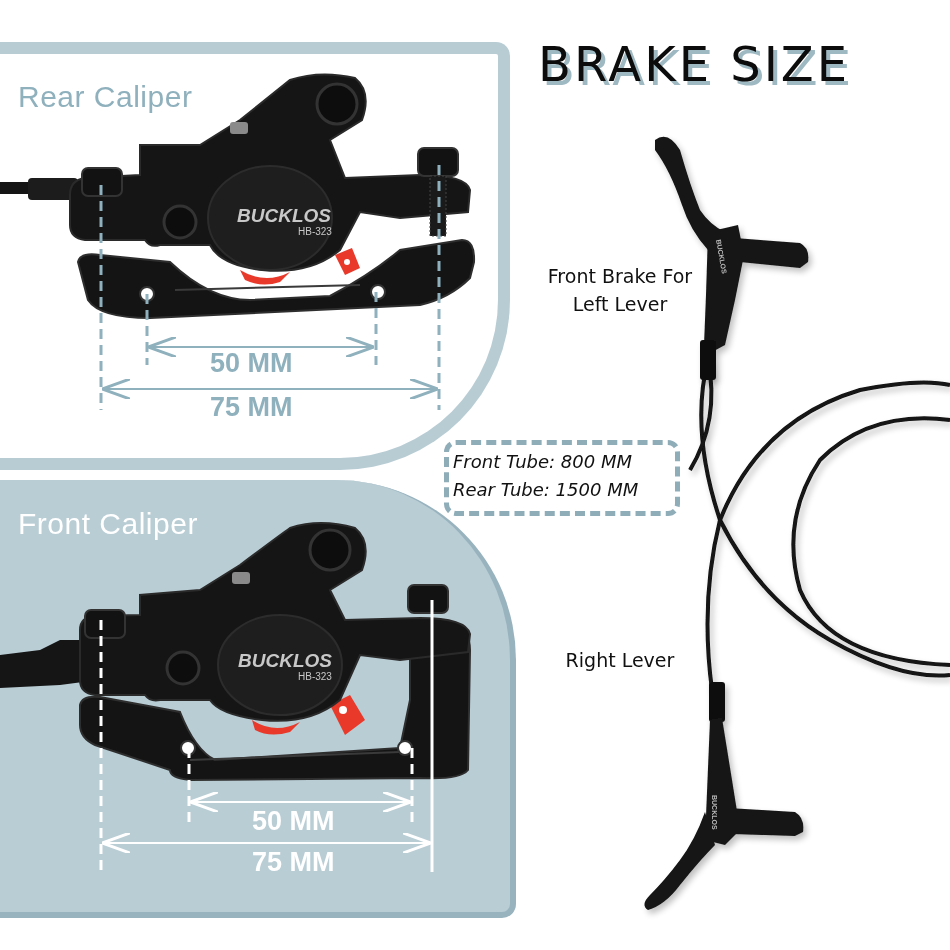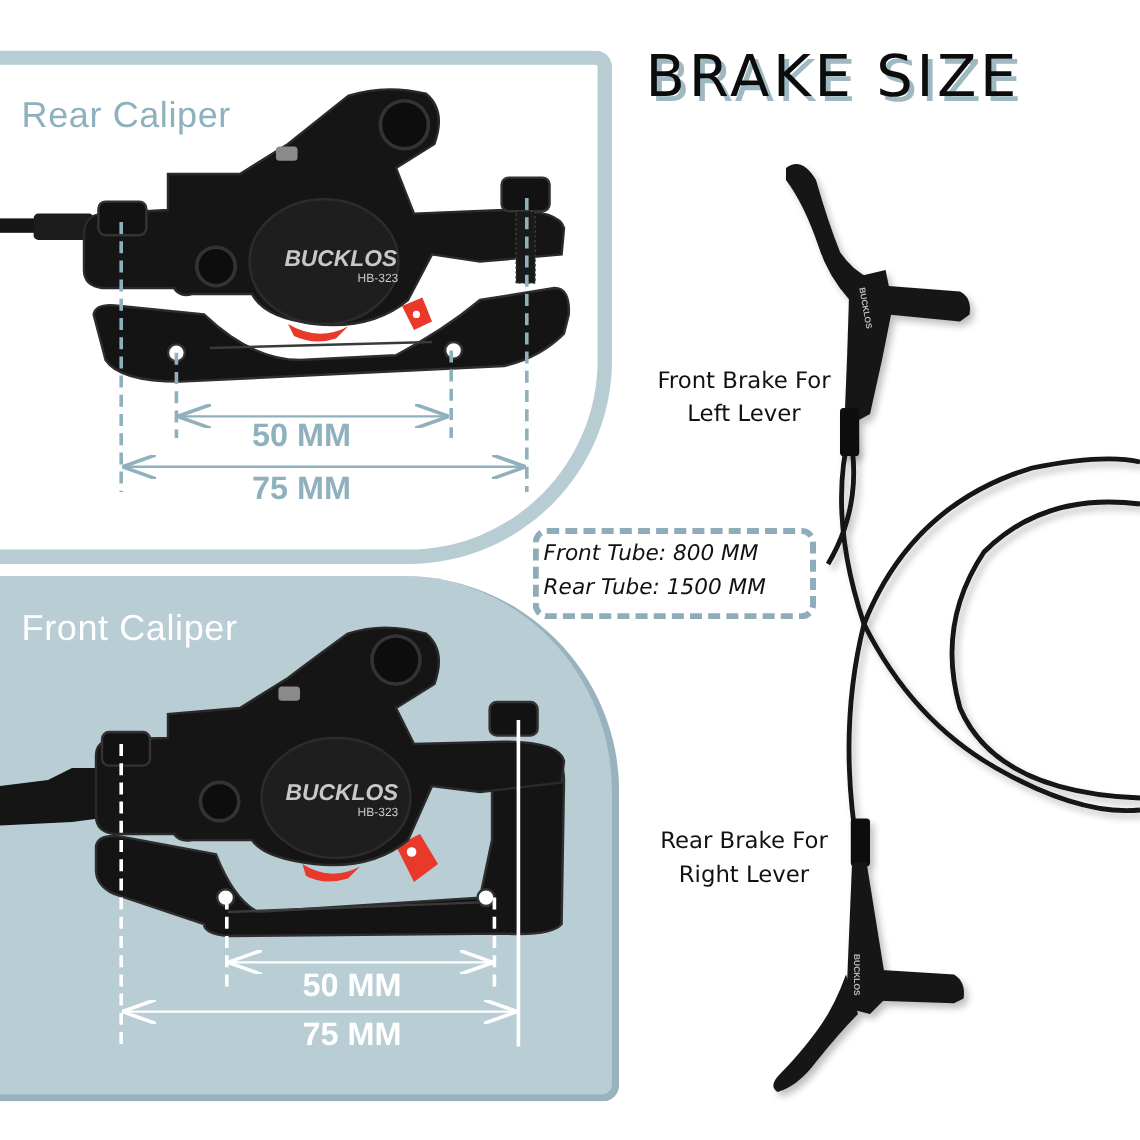--- a/index.html
+++ b/index.html
@@ -20,21 +20,21 @@
   }
   .panel-title { font-size:30px; font-weight:normal; letter-spacing:0.5px; }
   #front-title { left:18px; top:80px; color:#8fb0bd; }
   #rear-title { left:18px; top:507px; color:#ffffff; }
 
   #brake-title {
     left:538px; top:36px; font-family:"DejaVu Sans", sans-serif;
     font-size:48px; letter-spacing:3px; color:#0c0c0c;
     text-shadow:4px 4px 0 #9fb9c3;
   }
-  .lever-label { font-family:"DejaVu Sans", sans-serif; font-size:19px; color:#111; text-align:center; line-height:28px;margin-top:41px; }
+  .lever-label { font-family:"DejaVu Sans", sans-serif; font-size:19px; color:#111; text-align:center; line-height:28px; }
   #front-lever-label { left:520px; top:262px; width:200px; }
   #rear-lever-label { left:520px; top:646px; width:200px; }
 
   #tube-box {
     left:444px; top:440px; width:226px; height:66px;
     border:5px dashed #8fadb9; border-radius:12px;
     background:transparent;
   }
   .tube-line { font-family:"DejaVu Sans", sans-serif; font-size:18px; color:#111; line-height:28px; }
   #tube-lines { left:453px; top:448px;font-style:italic; }
@@ -172,21 +172,20 @@
 <div class="abs dim-label front-dim" style="left:210px;top:348px;">50 MM</div>
 <div class="abs dim-label front-dim" style="left:210px;top:392px;">75 MM</div>
 <div class="abs dim-label rear-dim" style="left:252px;top:806px;">50 MM</div>
 <div class="abs dim-label rear-dim" style="left:252px;top:847px;">75 MM</div>
 
 <div id="front-lever-label" class="abs lever-label">
   <div>Front Brake For</div>
   <div>Left Lever</div>
 </div>
 <div id="rear-lever-label" class="abs lever-label">
-  <div>Rear Brake For</div>
   <div>Right Lever</div>
 </div>
 
 <div id="tube-box" class="abs"></div>
 <div id="tube-lines" class="abs">
   <div class="tube-line">Front Tube: 800 MM</div>
   <div class="tube-line">Rear Tube: 1500 MM</div>
 </div>
 
 </body></html>

